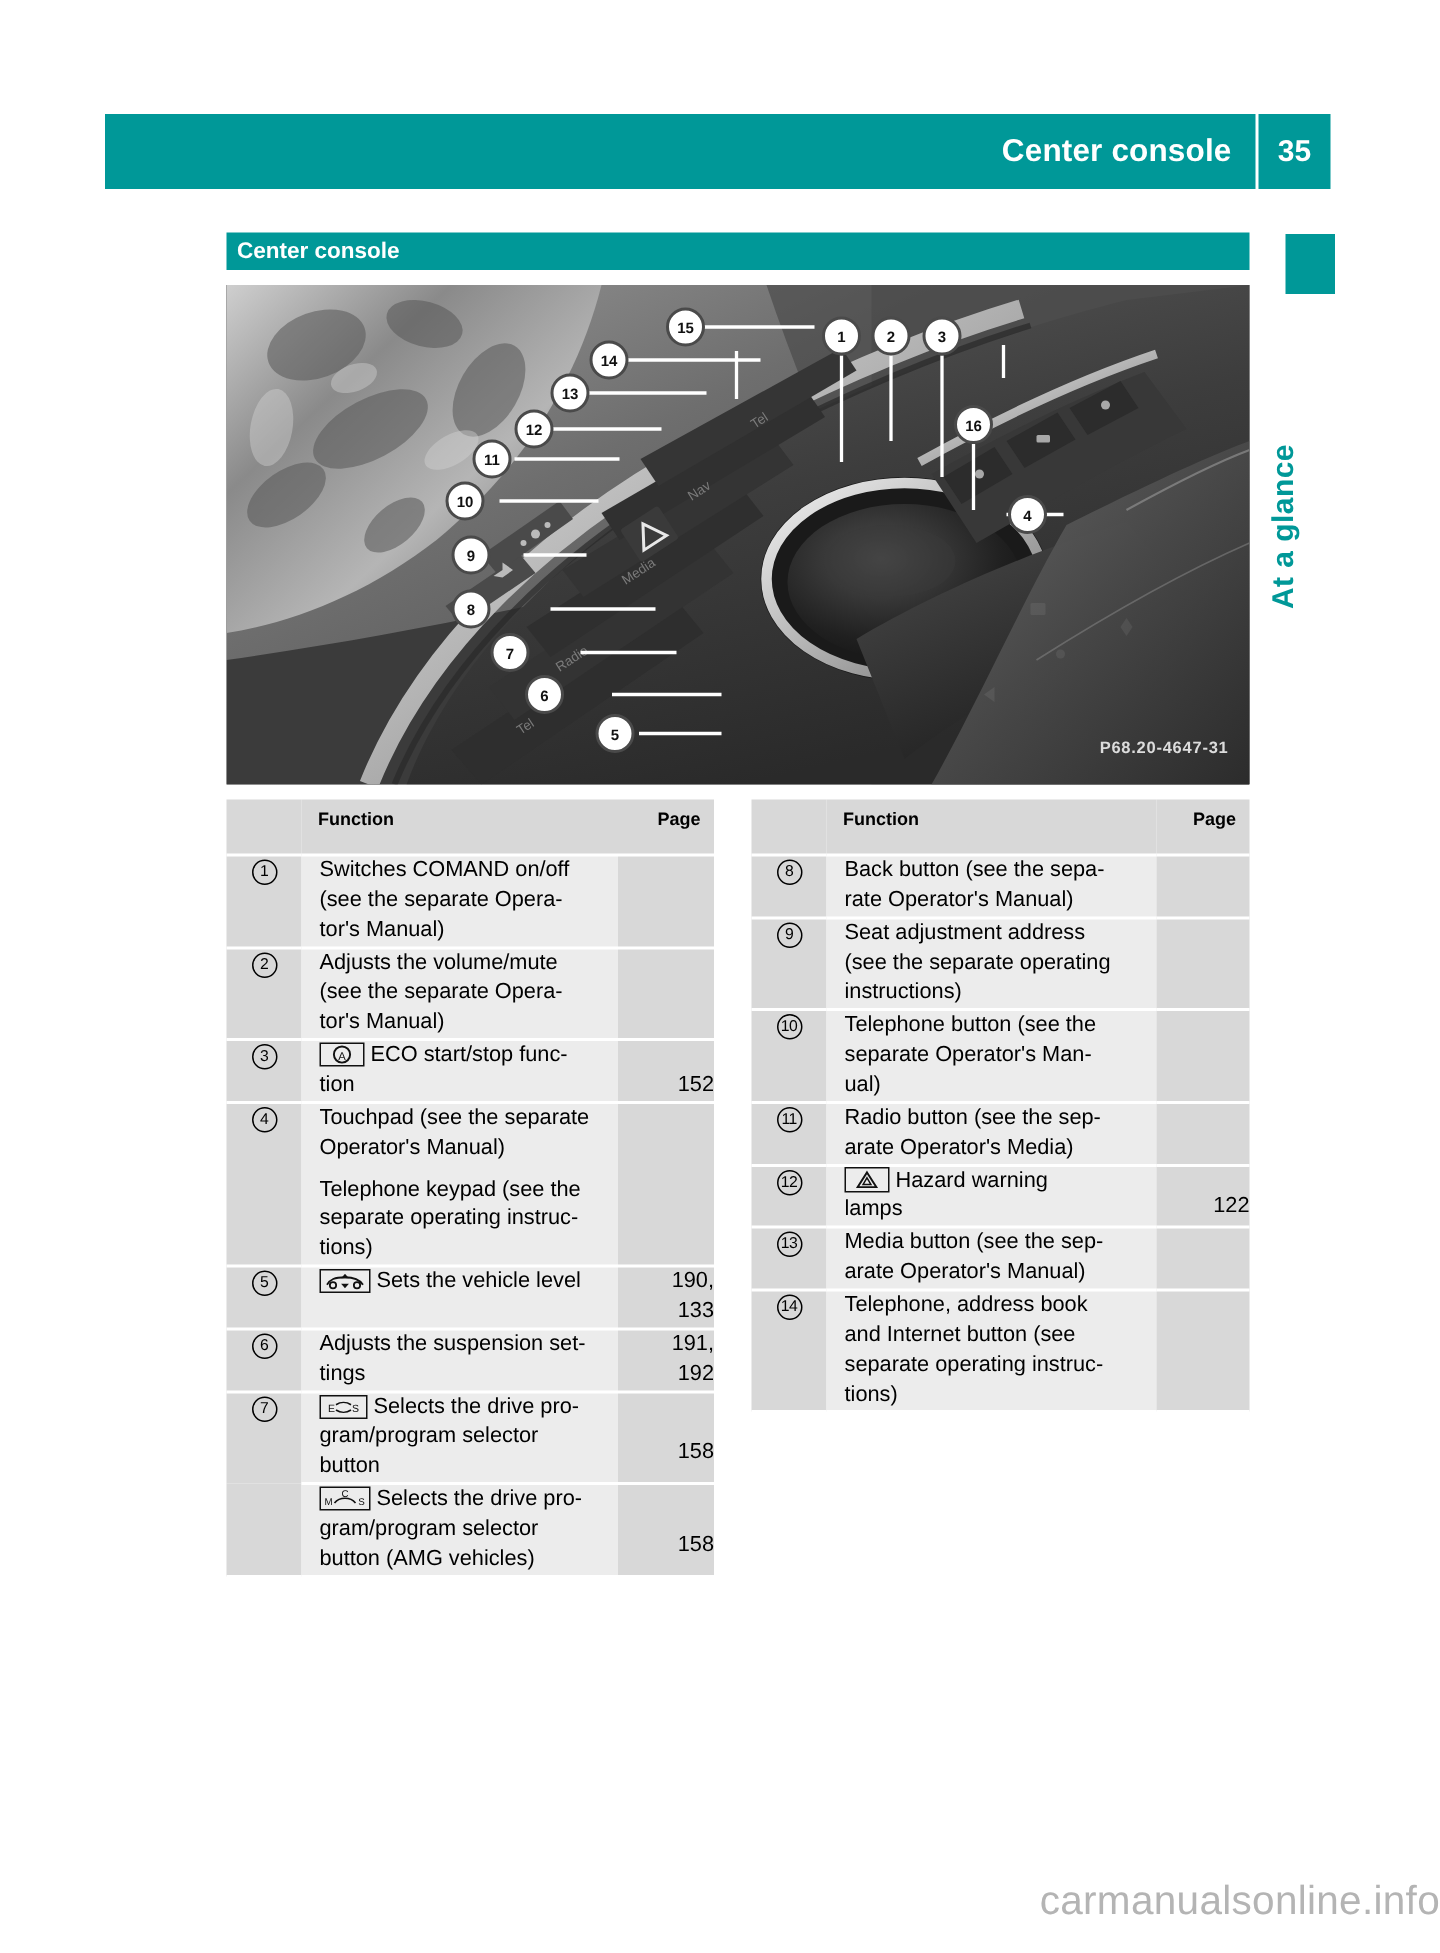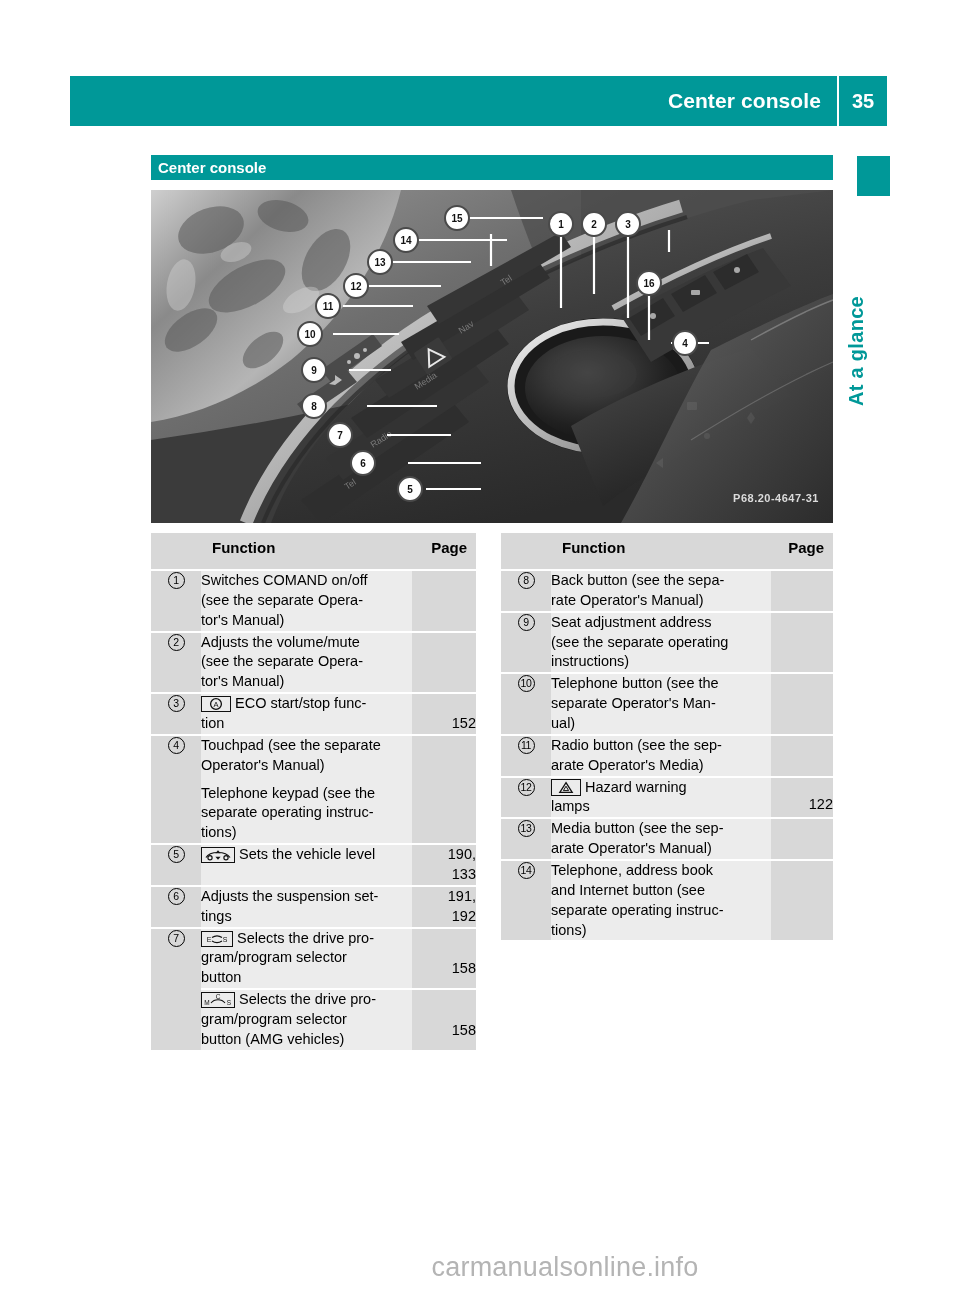--- a/index.html
+++ b/index.html
@@ -84,21 +84,21 @@
   .tbl.right col.c-pg { width:62px; }
 
   .tbl th, .tbl td {
     vertical-align:top;
     padding:0;
     border-bottom:2px solid #ffffff;
   }
   .tbl thead th {
     background:#d8d8d8;
     font-weight:bold;
-    font-size:15px;
+    font-size:12px;
     height:37px;
     padding-top:6px;
     border-bottom:2px solid #ffffff;
   }
   .tbl thead th.h-num { }
   .tbl thead th.h-fn { text-align:left; padding-left:11px; }
   .tbl thead th.h-pg { text-align:right; padding-right:9px; }
 
   .cell-num {
     background:#d8d8d8;
@@ -111,21 +111,21 @@
     padding:9px 10px 10px 11px;
     line-height:1.37;
   }
   .cell-pg {
     background:#d8d8d8;
     text-align:right;
     padding:9px 9px 10px 0;
     line-height:1.37;
     white-space:pre-line;
   }
-  .cell-fn p { margin:0; }
+  .cell-fn p { margin:0;padding-left:12px; }
   .cell-fn p + p { margin-top:4px; }
 
   
   .circnum {
     display:inline-block;
     width:17px; height:17px; line-height:15px;
     border:1.2px solid #000; border-radius:50%;
     font-size:10.5px; text-align:center;
     font-family:"Liberation Sans", sans-serif;
     letter-spacing:-0.4px;
@@ -139,21 +139,21 @@
     margin-right:4px;
     background:#ececec;
     text-align:center;
     overflow:hidden;
   }
   .ico svg { display:block; }
 
   
   .watermark {
     position:absolute; left:0; top:1252px; width:960px;
-    text-align:center;
+    text-align:right;
     color:#b4b4b4; font-size:27px;
     font-family:"Liberation Sans", sans-serif;
     letter-spacing:0.2px;
     padding-left:170px;
   }
 
   
   .callout-t { font:bold 10px "Liberation Sans", sans-serif; }
 </style>
 </head>

